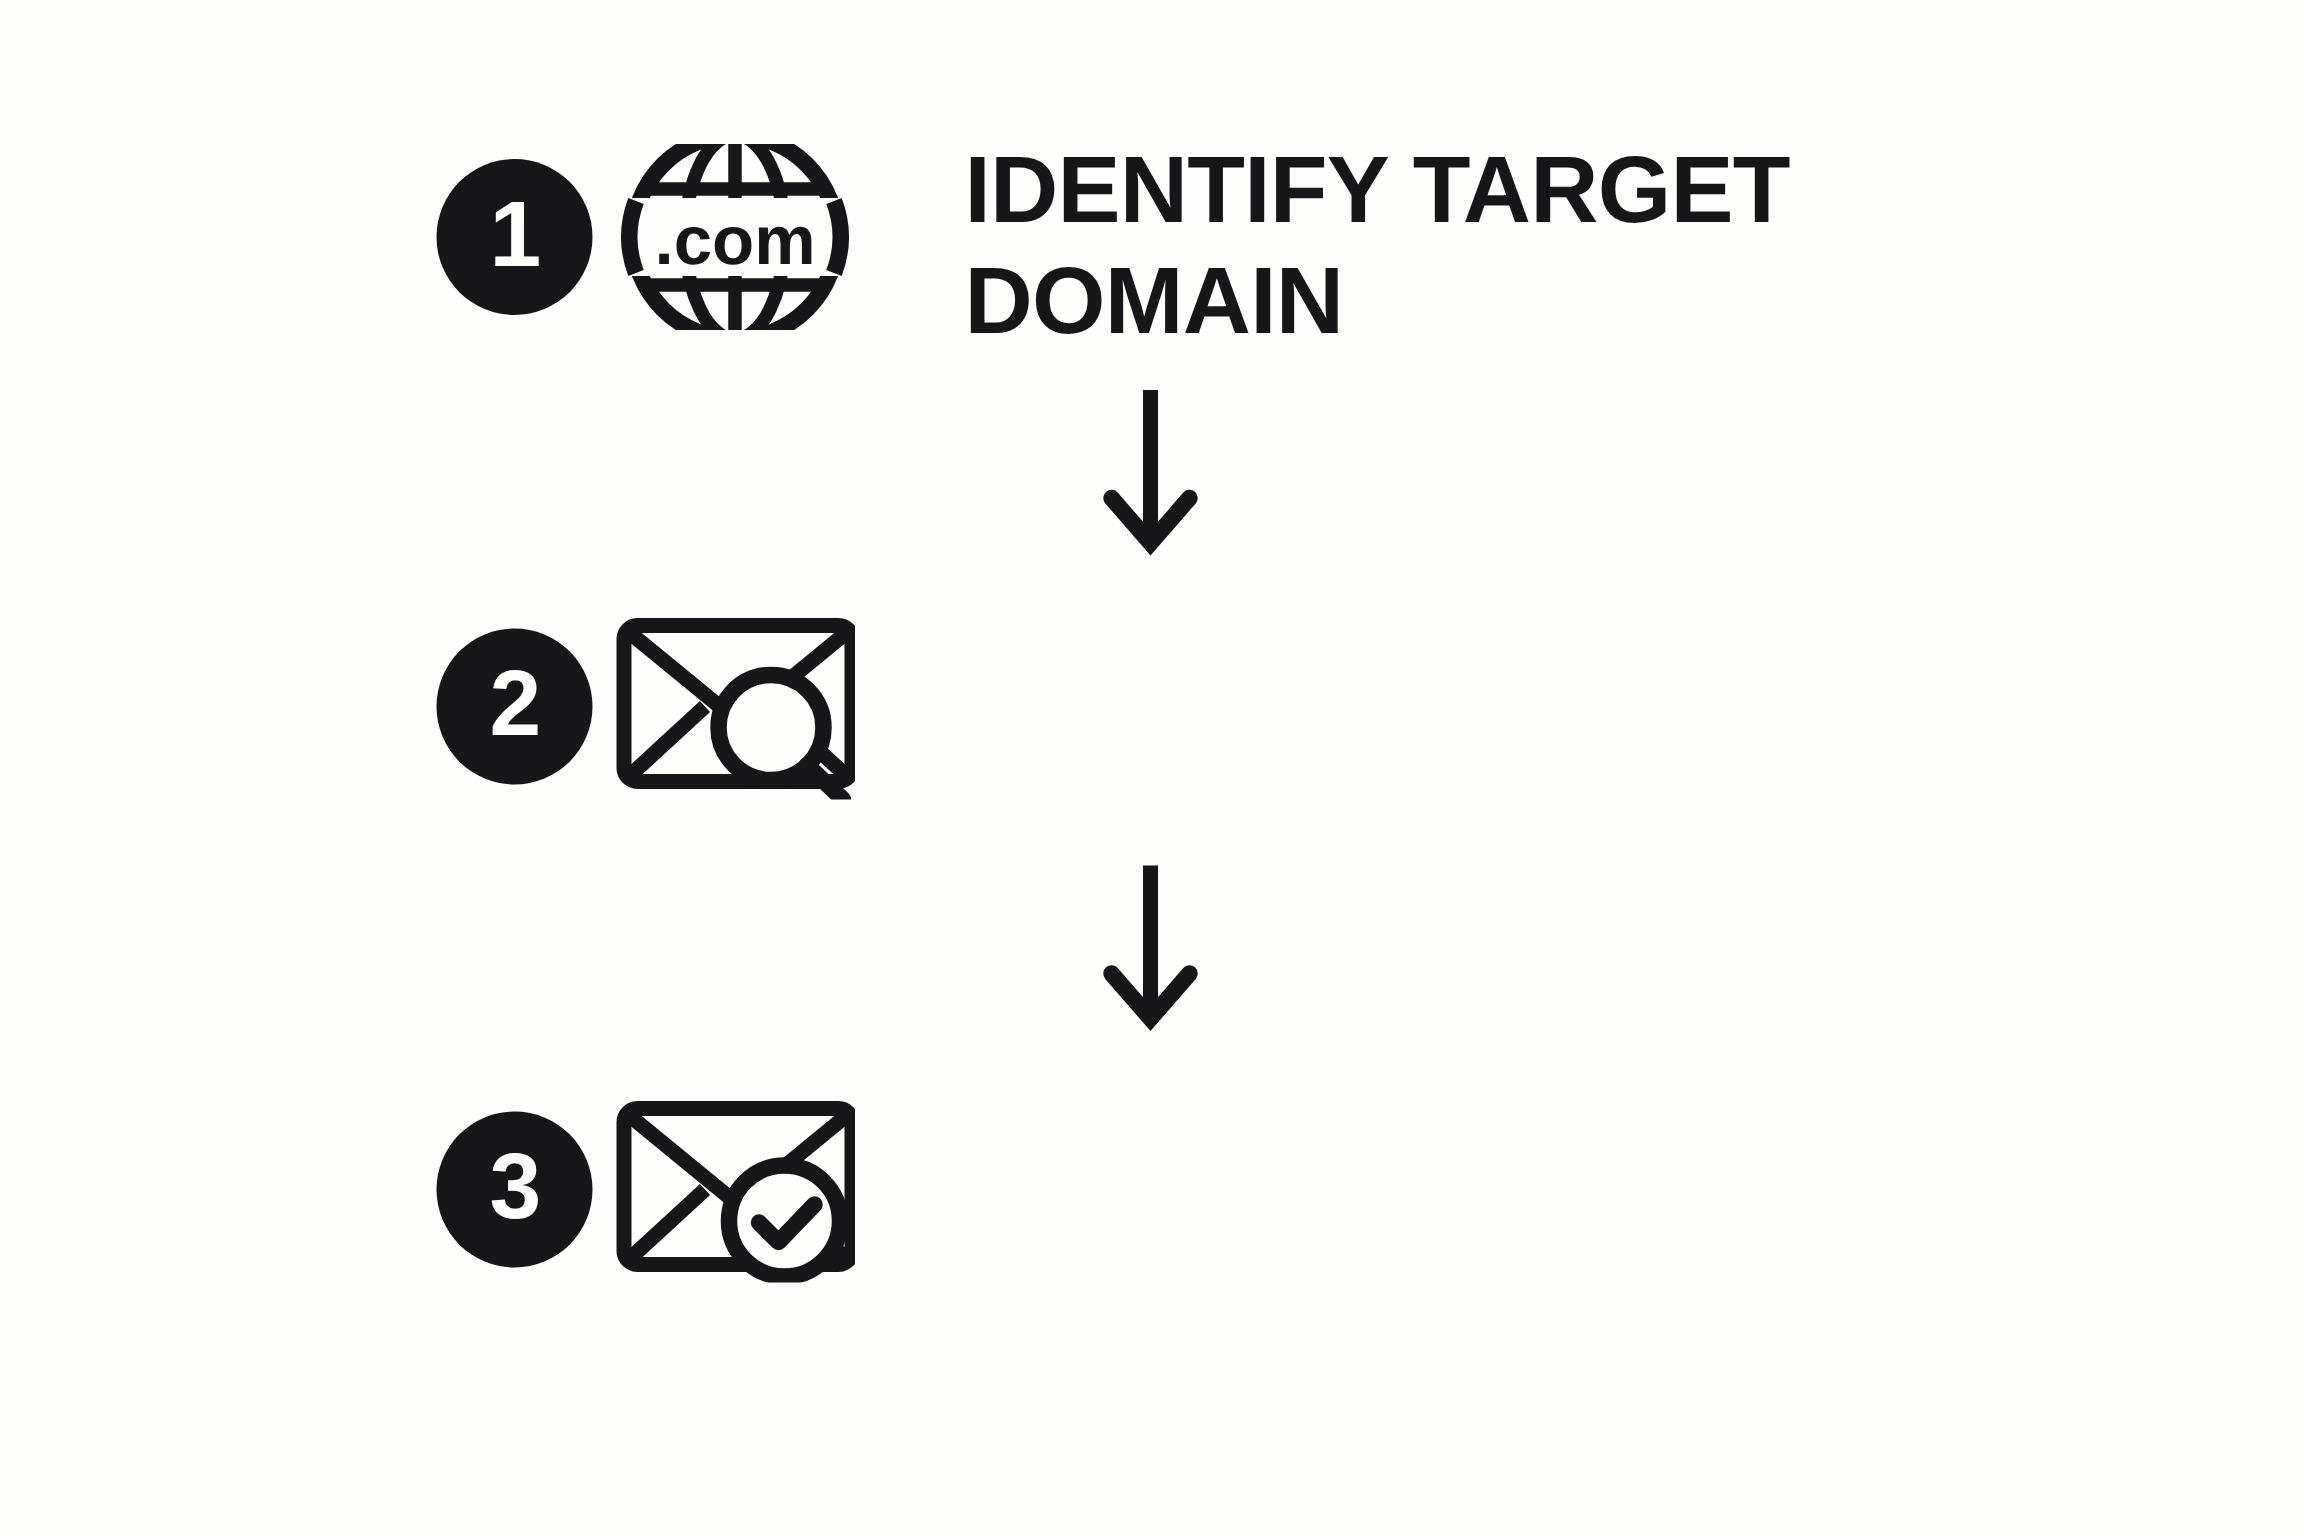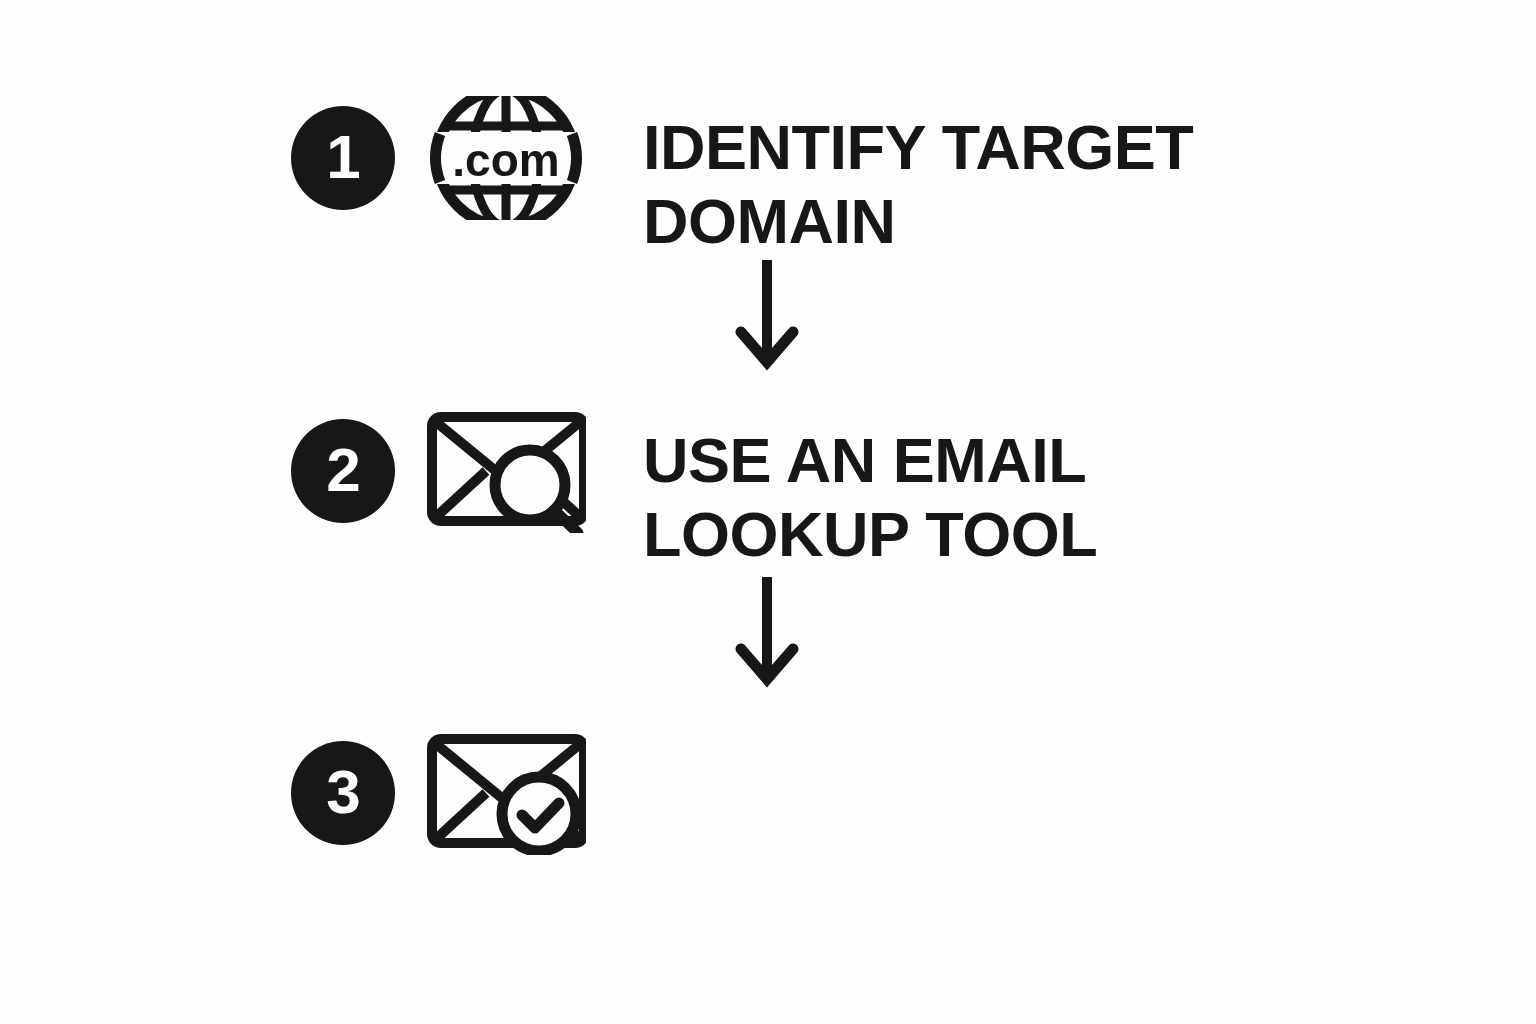--- a/index.html
+++ b/index.html
@@ -48,42 +48,41 @@
     font-weight: bold;
     line-height: 1;
     letter-spacing: -1px;
     margin-top: -2px;
     user-select: none;
   }
 
   
   .icon-slot {
     position: absolute;
-    left: 426px;
+    left: 410px;
     top: 24px;
     width: 160px;
     height: 124px;
     text-align: right;
   }
   .icon-slot svg { display: block; }
 
   
   .caption {
     position: absolute;
     left: 643px;
     top: 18px;
     width: 760px;
     color: #17171a;
     font-family: "Liberation Sans", sans-serif;
     font-weight: bold;
     font-size: 63px;
     line-height: 74px;
     letter-spacing: -0.5px;
     white-space: pre-line;
-    margin-top: 20px;
   }
 
   
   .arrow {
     position: absolute;
     left: 735px;
     width: 64px;
     height: 116px;
   }
   #arrow-1 { top: 258px; }
@@ -149,22 +148,20 @@
         <polyline points="10,13 82,72 154,13" fill="none" stroke="#17171a" stroke-width="10" stroke-linejoin="round"></polyline>
         <polyline points="10,108 60,62" fill="none" stroke="#17171a" stroke-width="10"></polyline>
         <polyline points="154,108 104,62" fill="none" stroke="#17171a" stroke-width="10"></polyline>
 
         <circle cx="104" cy="76" r="35" fill="#fdfdfc" stroke="#17171a" stroke-width="11"></circle>
 
         <line x1="128" y1="101" x2="152" y2="124" stroke="#17171a" stroke-width="11" stroke-linecap="round"></line>
       </svg>
     </div>
 
-    <div class="caption">USE AN EMAIL
-LOOKUP TOOL</div>
   </div>
 
   <div class="arrow" id="arrow-2">
     <svg width="64" height="116" viewBox="0 0 64 116">
       <line x1="32" y1="2" x2="32" y2="100" stroke="#17171a" stroke-width="10"></line>
       <polyline points="6,74 32,104 58,74" fill="none" stroke="#17171a" stroke-width="11" stroke-linecap="round" stroke-linejoin="miter"></polyline>
     </svg>
   </div>
 
   <div class="step" id="step-3">

